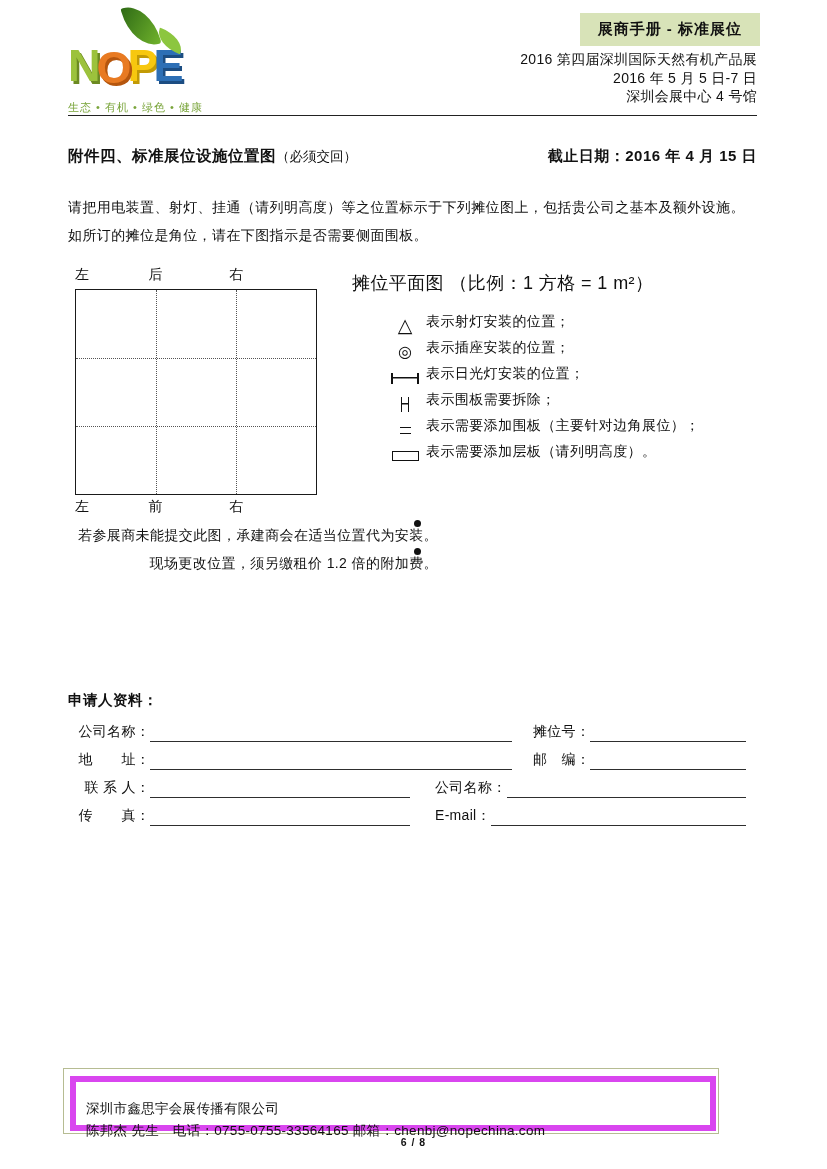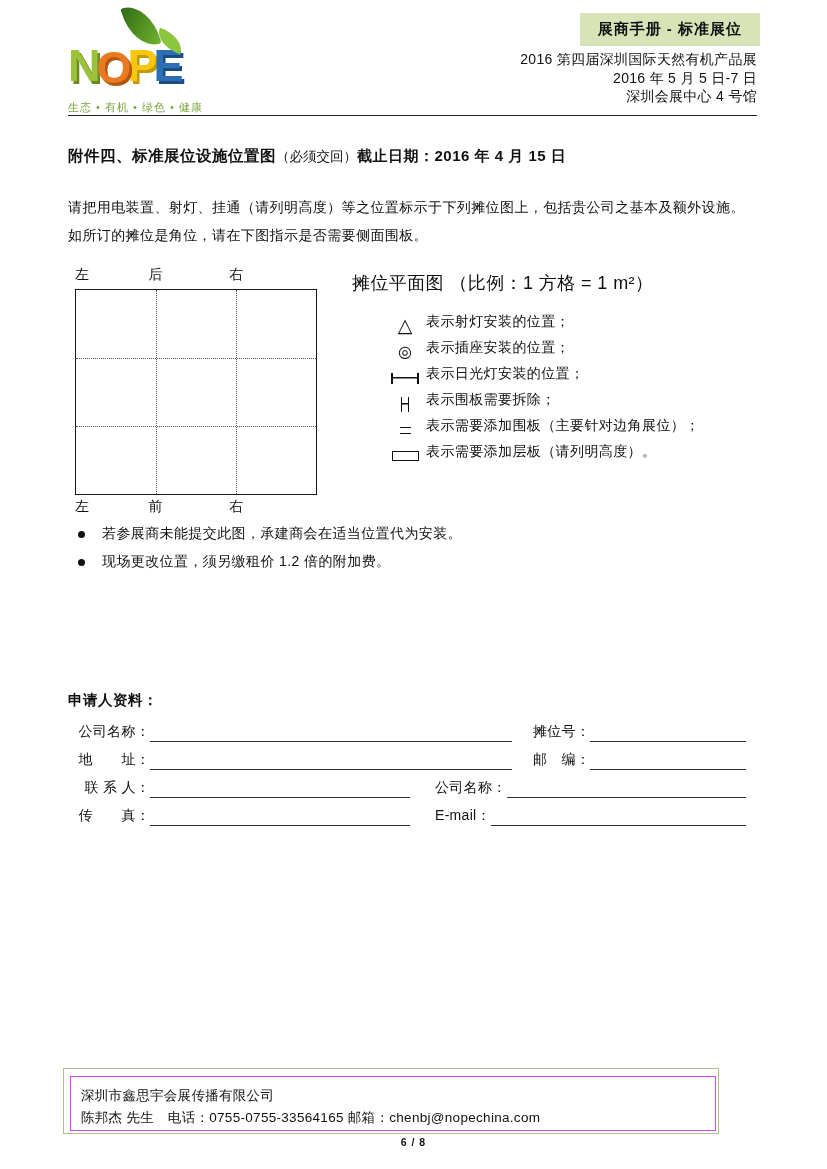--- a/index.html
+++ b/index.html
@@ -20,21 +20,21 @@
   .leaf2 { left:88px; top:26px; width:28px; height:18px; background:#8cc63f; border-radius:0 100% 4% 100%; transform:rotate(20deg); }
   .tagline { position:absolute; left:0; top:94px; font-size:11px; color:#7aa53b; letter-spacing:1px; white-space:nowrap; }
 
   
   .badge { position:absolute; top:13px; right:67px; background:#d8e3b8; padding:7px 18px; font-weight:bold; font-size:15px; letter-spacing:1px; }
   .event { position:absolute; top:50px; right:70px; text-align:right; font-size:14px; line-height:18.5px; letter-spacing:0.3px; }
   .event span { display:block; }
   .hrule { position:absolute; left:68px; top:115px; width:689px; border-top:1.5px solid #222; }
 
   
-  .title-row { position:absolute; left:68px; top:146px; width:689px; display:flex; justify-content:flex-start; align-items:baseline; }
+  .title-row { position:absolute; left:68px; top:146px; width:689px; display:flex; justify-content:space-between; align-items:baseline; }
   .title-main { font-size:15.5px; font-weight:bold; letter-spacing:0.5px; }
   .title-paren { font-size:13.5px; font-weight:normal; }
   .deadline { font-size:15px; font-weight:bold; letter-spacing:0.5px; }
 
   
   .intro { position:absolute; left:68px; top:193px; font-size:14px; line-height:28px; letter-spacing:0.4px; white-space:nowrap; }
 
   
   .glabels { position:absolute; left:75px; width:242px; height:18px; font-size:14px; }
   .glabels.top { top:266px; }
@@ -59,38 +59,38 @@
   .ico-fluo { width:28px; height:11px; border-left:2px solid #111; border-right:2px solid #111;
               background:linear-gradient(#111,#111) center / 100% 1.5px no-repeat; }
   .ico-sock::before { content:"◎"; font-size:16px; line-height:1; color:#111; }
   .ico-rem { width:8px; height:15px; border-left:1.5px solid #111; border-right:1.5px solid #111;
              background:linear-gradient(#111,#111) center / 100% 1.5px no-repeat; }
   .ico-add { width:11px; height:7px; border-top:1.5px solid #111; border-bottom:1.5px solid #111; }
   .ico-shelf { width:27px; height:10px; border:1.3px solid #111; }
 
   
   .notes { position:absolute; left:78px; top:520px; }
-  .note-row { display:flex; align-items:center; height:28px; }
+  .note-row { display:flex; align-items:flex-end; height:28px;flex-direction:column; }
   .dot { width:7px; height:7px; background:#111; border-radius:50%; margin-right:17px; flex-shrink:0; }
   .ntext { font-size:14px; letter-spacing:0.4px; white-space:nowrap; }
 
   
   .form-title { position:absolute; left:68px; top:691px; font-size:14.5px; font-weight:bold; letter-spacing:0.5px; }
   .form-rows { position:absolute; left:68px; top:714px; width:678px; }
   .frow { display:flex; align-items:flex-end; height:28px; font-size:14px; letter-spacing:0.3px; }
   .fl { width:82px; white-space:pre; flex-shrink:0; padding-bottom:1px;text-align:right; }
   .rl { white-space:pre; flex-shrink:0; padding-bottom:1px; }
   .uline { border-bottom:1.2px solid #2e2e2e; height:18px; }
   .l-long { width:362px; } .l-short { width:260px; }
   .gap-a { width:21px; flex-shrink:0; } .gap-b { width:25px; flex-shrink:0; }
   .rline { flex:1; }
 
   
   .fbox-outer { position:absolute; left:63px; top:1068px; width:656px; height:66px; border:1px solid #b6bc92; background:#fff; }
-  .fbox-inner { position:absolute; left:6px; top:7px; right:2px; bottom:2px; border:1px solid #d946ef; padding:8px 10px; }
+  .fbox-inner { position:absolute; left:6px; top:7px; right:2px; bottom:2px; border:6px solid #d946ef; padding:16px 10px; }
   .fbox-inner div { font-size:13.5px; line-height:22px; letter-spacing:0.3px; white-space:nowrap; }
   .page-num { position:absolute; left:0; top:1136px; width:100%; text-align:center; font-size:10.5px; font-weight:bold; letter-spacing:1px; }
 </style>
 </head>
 <body>
 
 <div id="page">
 
   <div class="logo">
     <div class="leaf leaf1"></div>

